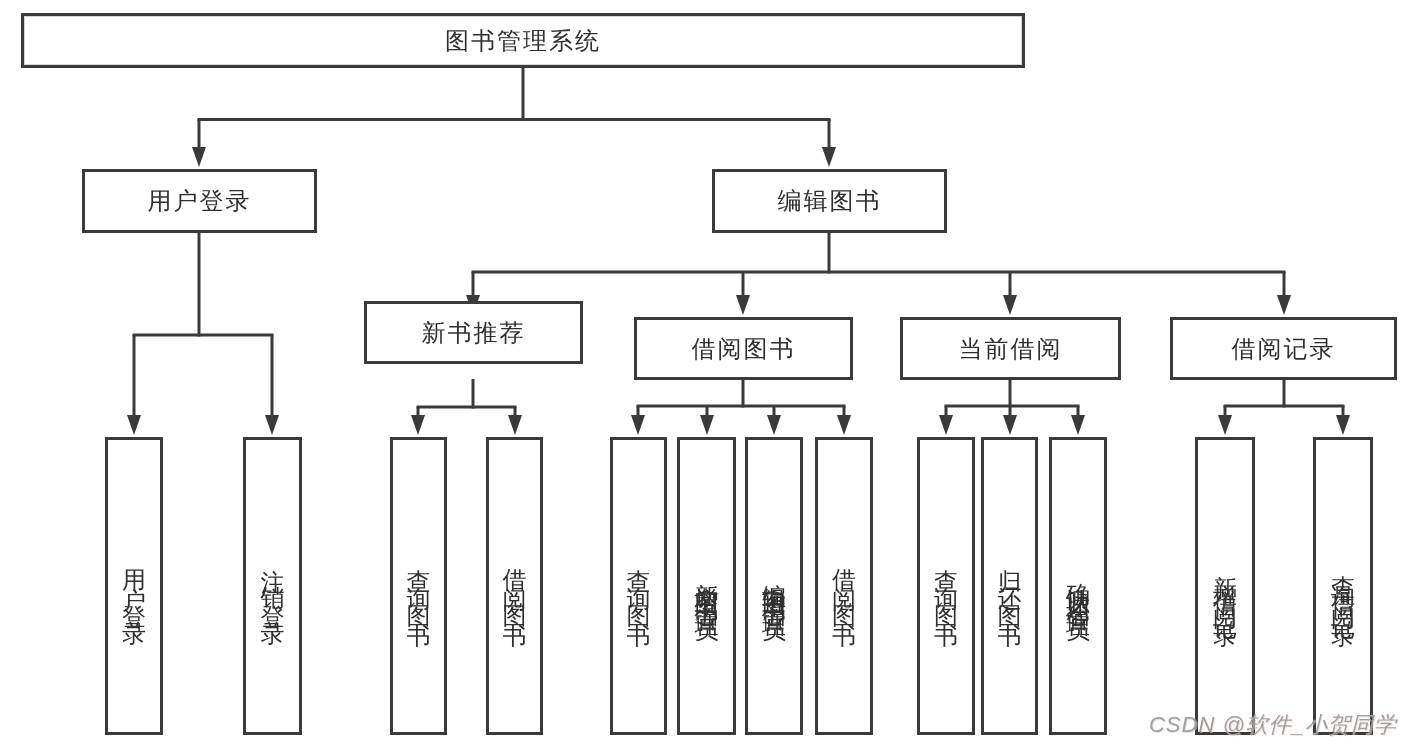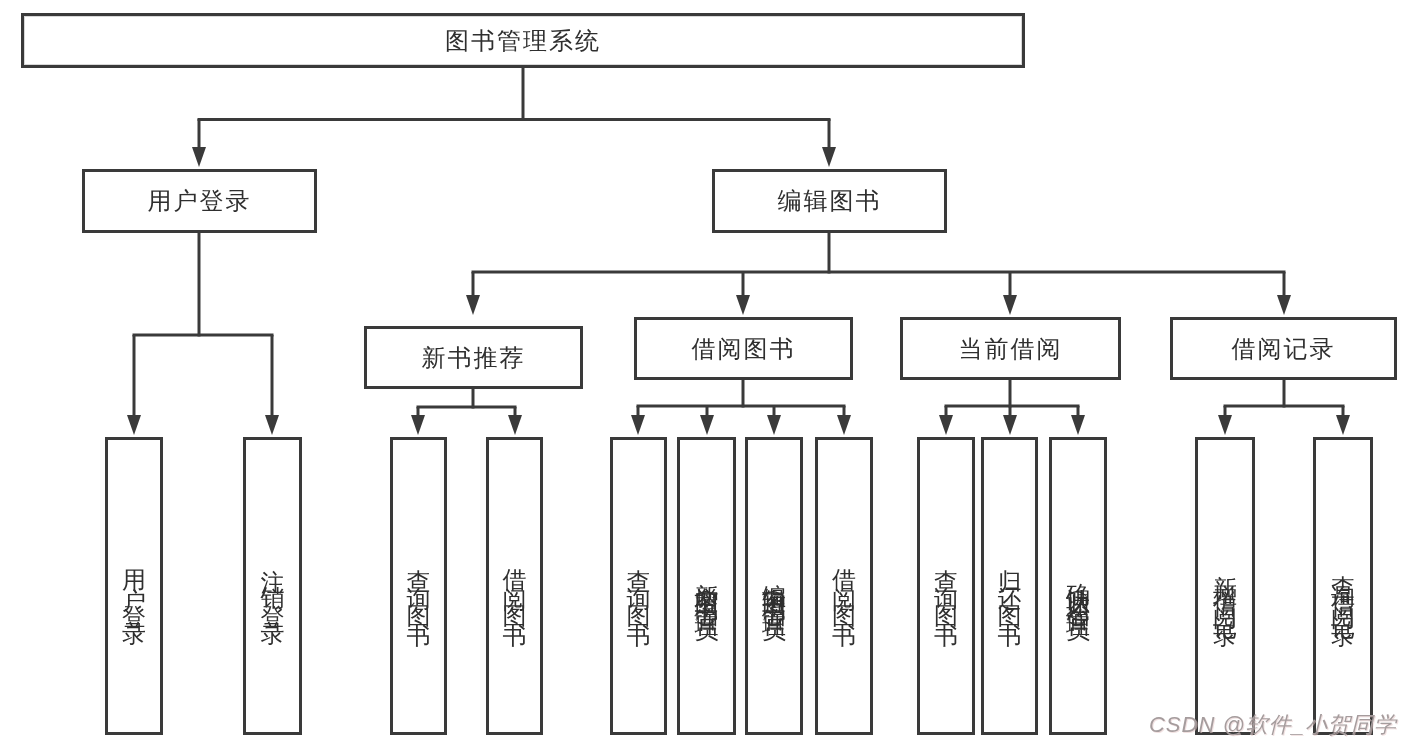--- a/index.html
+++ b/index.html
@@ -110,21 +110,21 @@
     <span>图书管理系统</span>
   </div>
 
   <div class="node h" style="left:82px;top:169px;width:235px;height:64px">
     <span>用户登录</span>
   </div>
   <div class="node h" style="left:712px;top:169px;width:235px;height:64px">
     <span>编辑图书</span>
   </div>
 
-  <div class="node h" style="left:364px;top:326px;width:219px;height:63px">
+  <div class="node h" style="left:364px;top:301px;width:219px;height:63px">
     <span>新书推荐</span>
   </div>
   <div class="node h" style="left:634px;top:317px;width:219px;height:63px">
     <span>借阅图书</span>
   </div>
   <div class="node h" style="left:900px;top:317px;width:221px;height:63px">
     <span>当前借阅</span>
   </div>
   <div class="node h" style="left:1170px;top:317px;width:227px;height:63px">
     <span>借阅记录</span>

